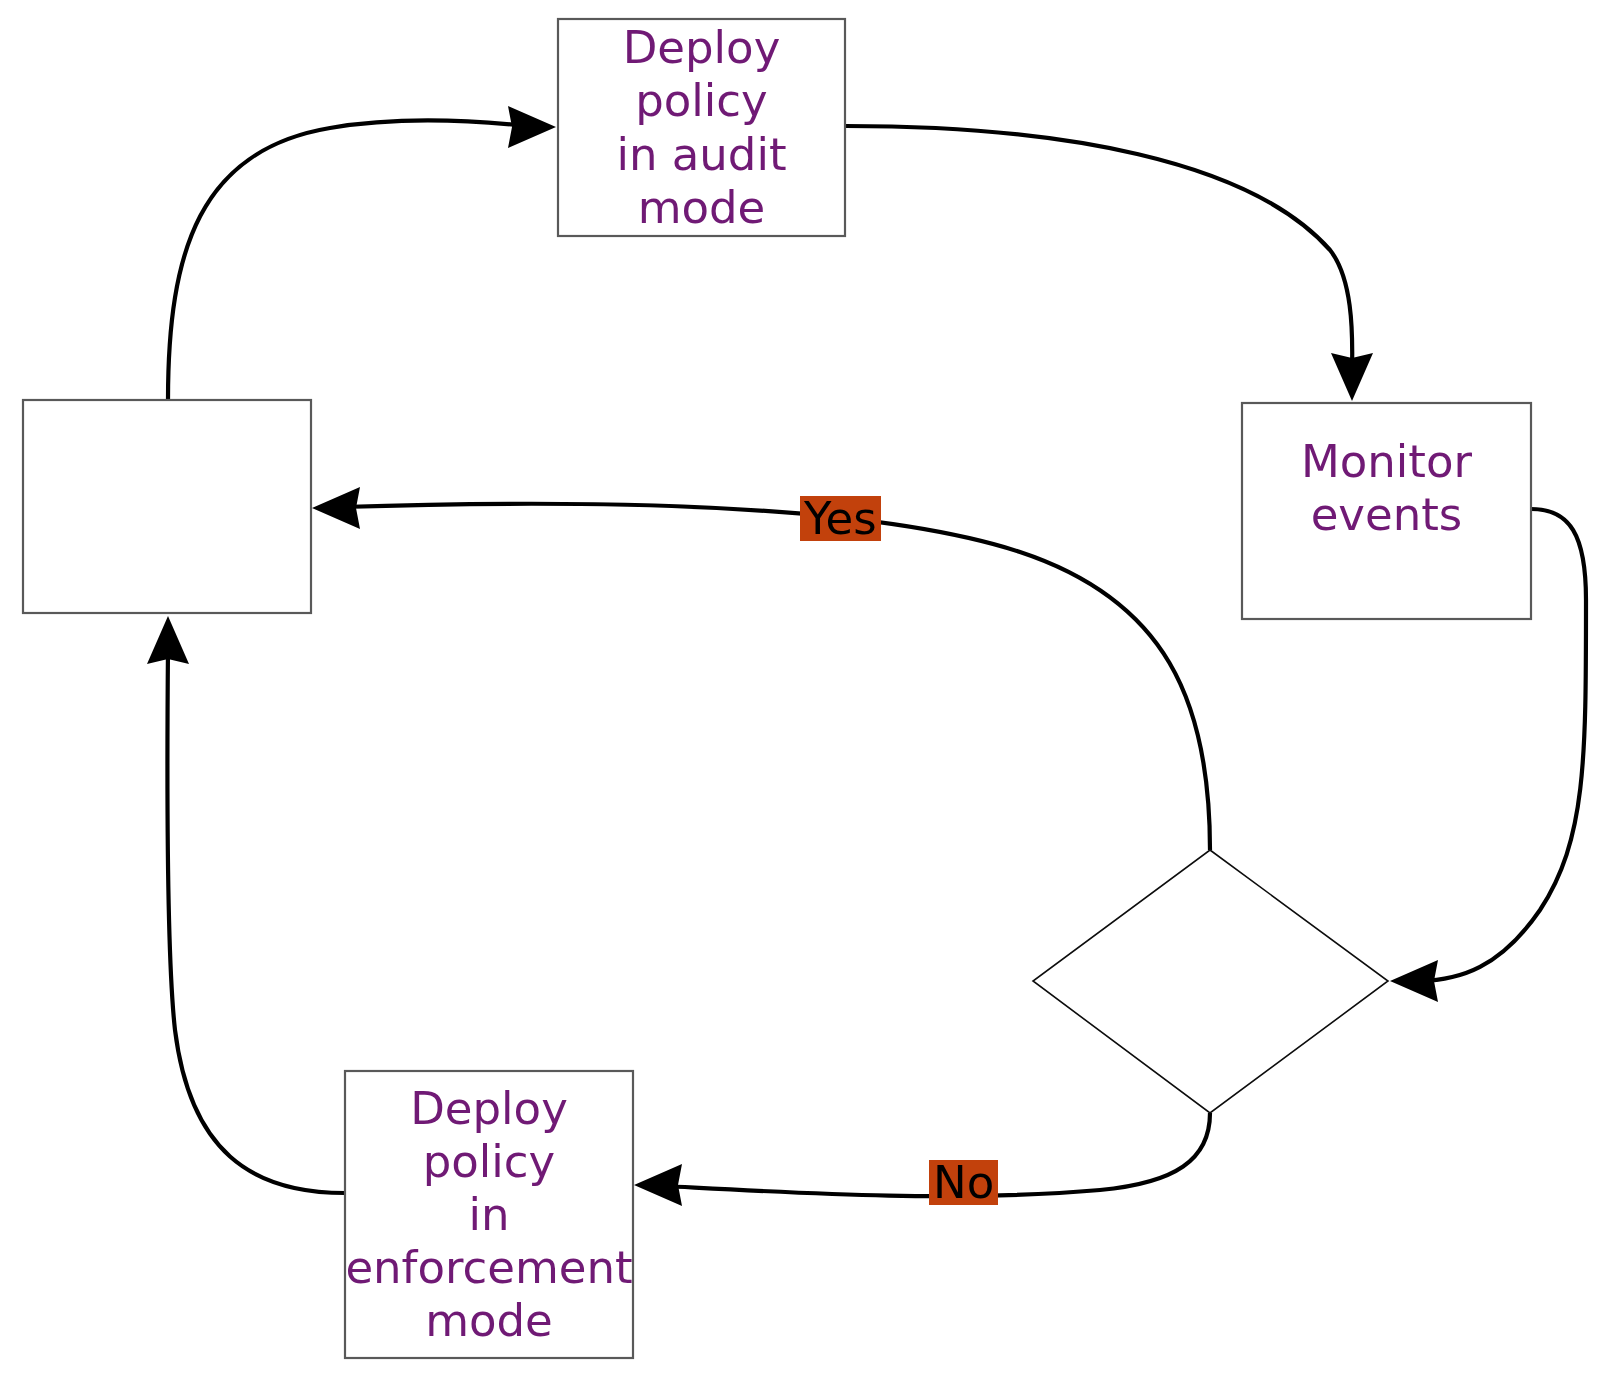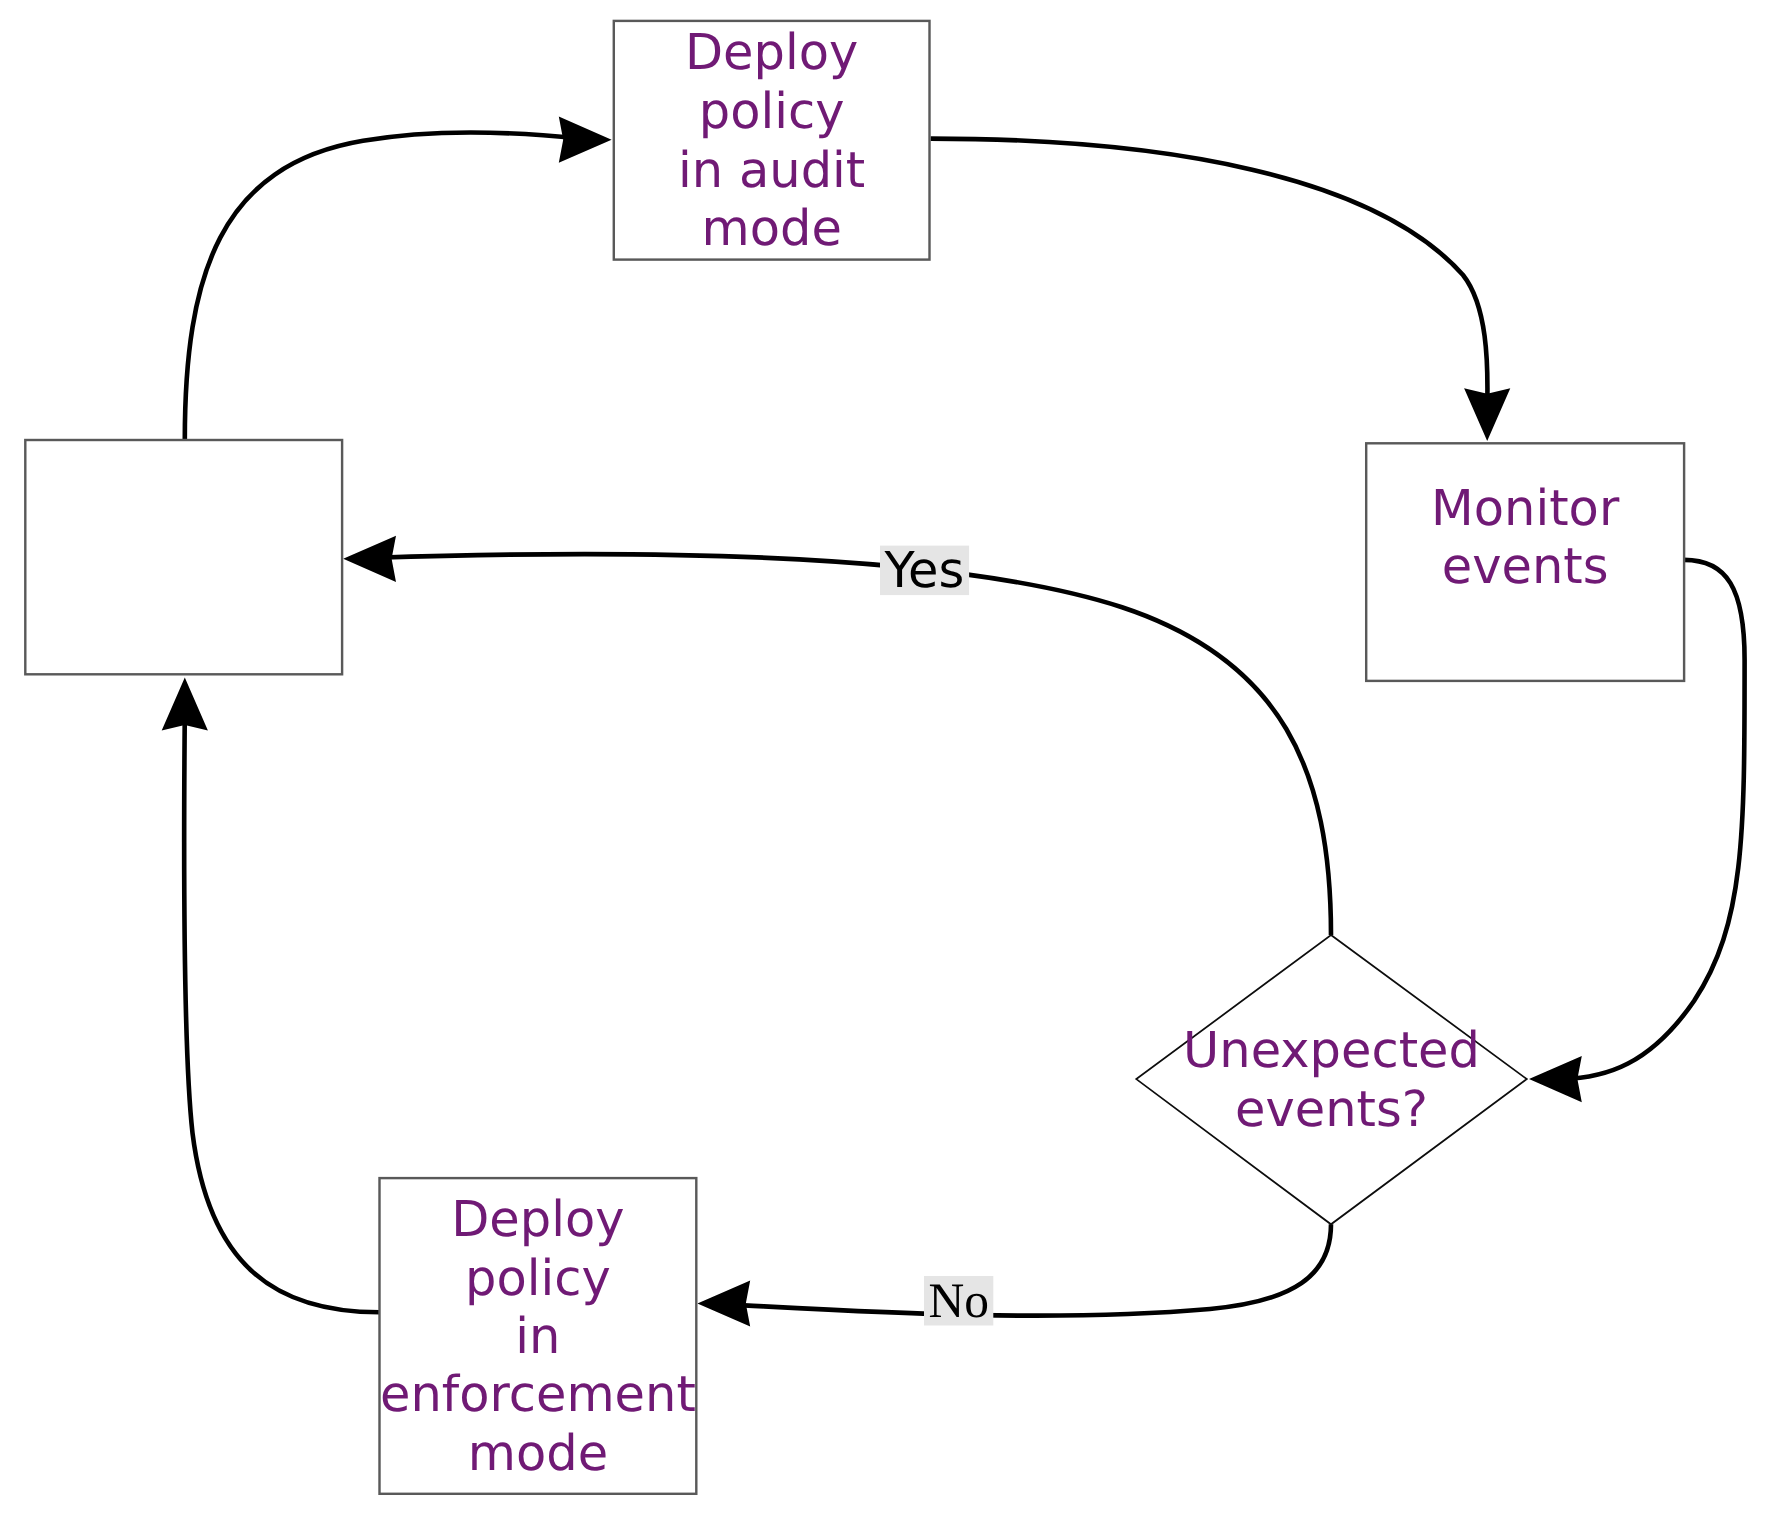--- a/index.html
+++ b/index.html
@@ -58,21 +58,21 @@
     font-family: "DejaVu Sans", "Liberation Sans", sans-serif;
     white-space: pre-line;
     pointer-events: none;
   }
   .edge-label {
     position: absolute;
     color: #000000;
     font-size: 45px;
     line-height: 1;
     font-family: "DejaVu Sans", "Liberation Sans", sans-serif;
-    background: #e5e5e5;
+    background: #c2410c;
     padding: 0 4px;
     white-space: nowrap;
   }
 </style>
 </head>
 <body>
 
 <div id="canvas">
 
   <svg id="flow" viewBox="0 0 1606 1382">
@@ -118,25 +118,23 @@
     <rect class="node-box" x="345" y="1071" width="288" height="287"></rect>
   </svg>
 
   <div class="node-label" style="left:558px; top:19px; width:287px; height:217px;">Deploy policy
 in audit mode</div>
 
 
   <div class="node-label" style="left:1242px; top:380px; width:289px; height:216px;">Monitor
 events</div>
 
-  <div class="node-label" style="left:1033px; top:850px; width:355px; height:263px;">Unexpected
-events?</div>
 
   <div class="node-label" style="left:345px; top:1071px; width:288px; height:287px;">Deploy policy
 in
 enforcement
 mode</div>
 
   <div class="edge-label" style="left:800px; top:496px;">Yes</div>
 
-  <div class="edge-label" style="left:840px; top:1160px;font-family:Liberation Serif, serif;">No</div>
+  <div class="edge-label" style="left:929px; top:1160px;">No</div>
 
 </div>
 
 </body></html>

